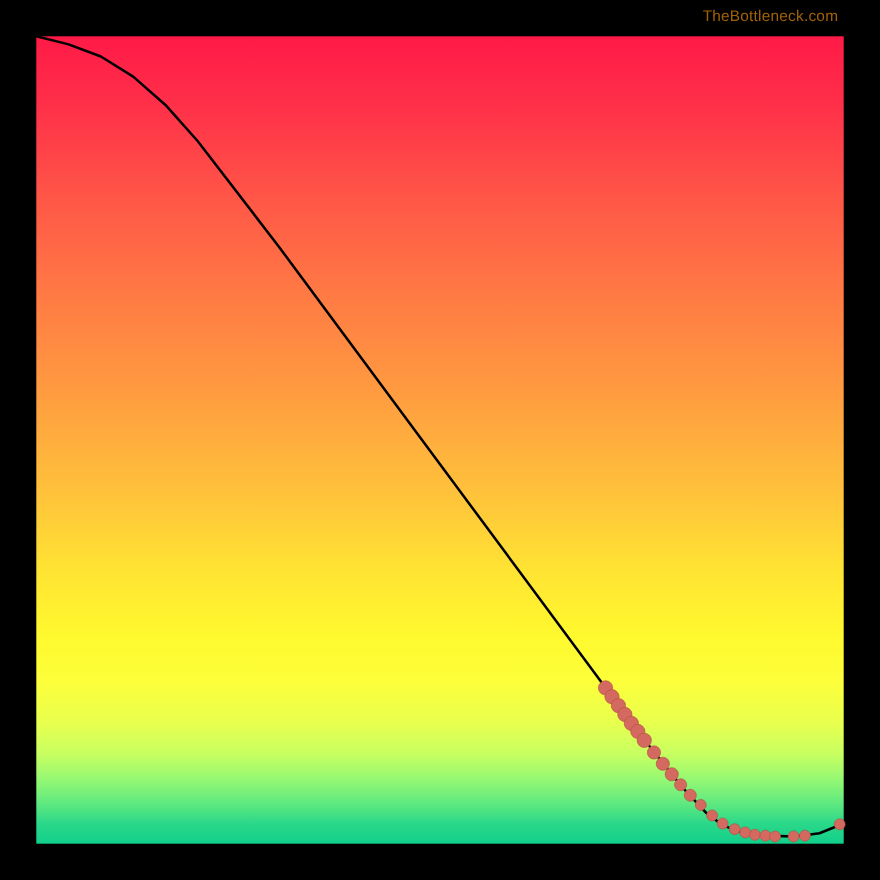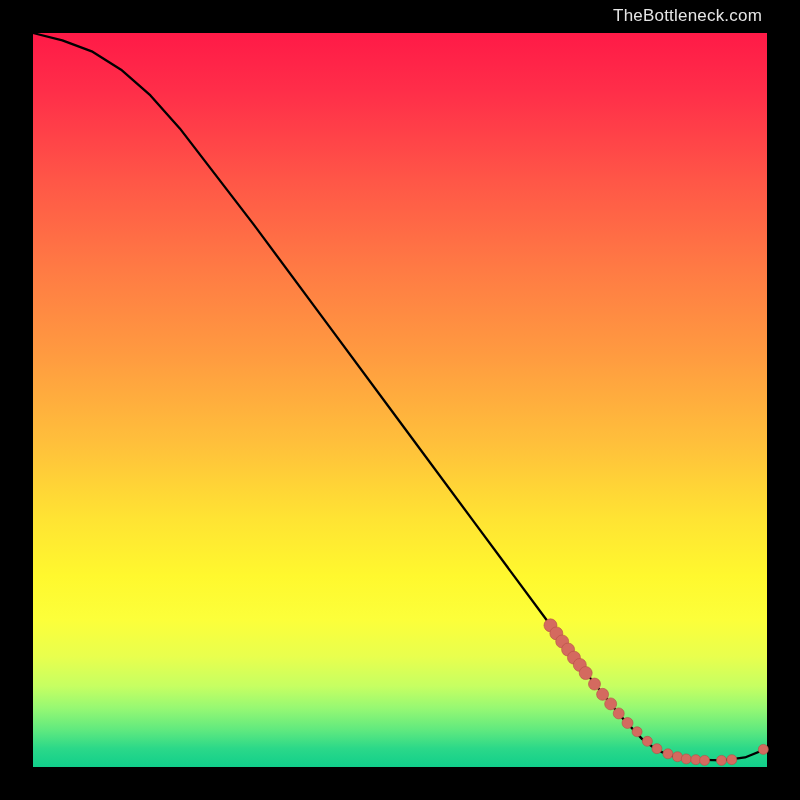--- a/index.html
+++ b/index.html
@@ -39,22 +39,22 @@
       #96f873 92%,
       #5fe97f 95%,
       #2bd889 97.5%,
       #11cf8b 100%
     );
   }
   .watermark {
     position: absolute;
     top: 6px;
     right: 38px;
-    color: #e5e5e5;
-    font-size: 17px;
+    color: #a16207;
+    font-size: 14px;
     font-weight: 500;
     letter-spacing: 0.2px;
     font-family: Arial, Helvetica, sans-serif;
     user-select: none;
   }
   svg.overlay {
     position: absolute;
     left: 33px;
     top: 33px;
     width: 734px;

